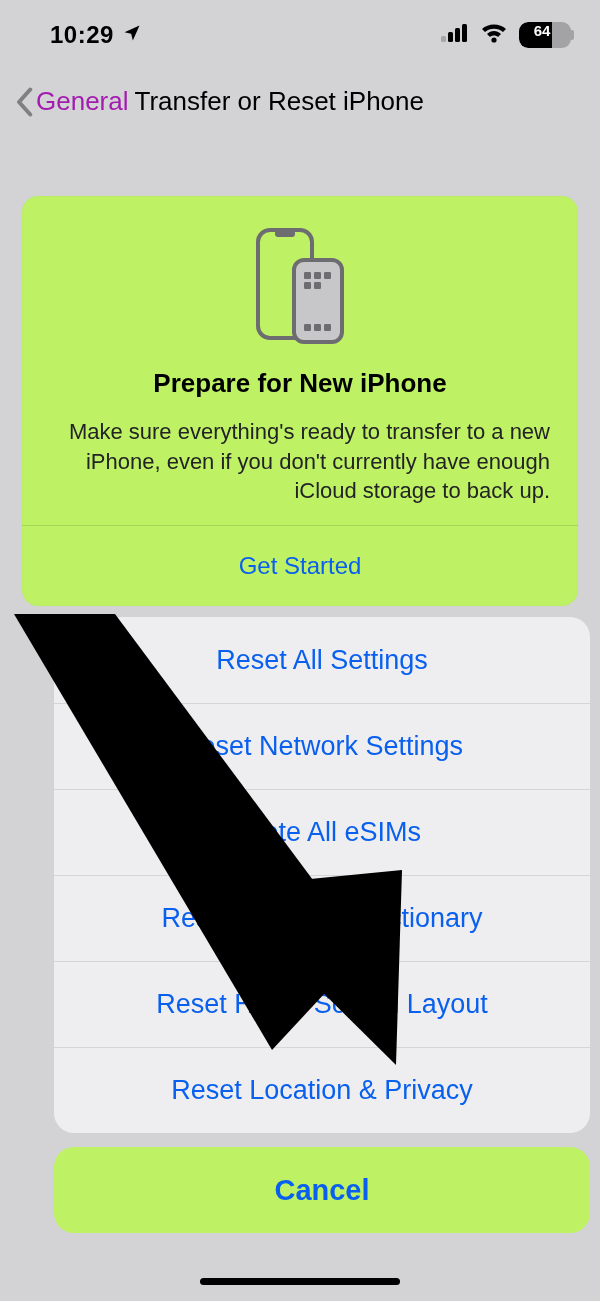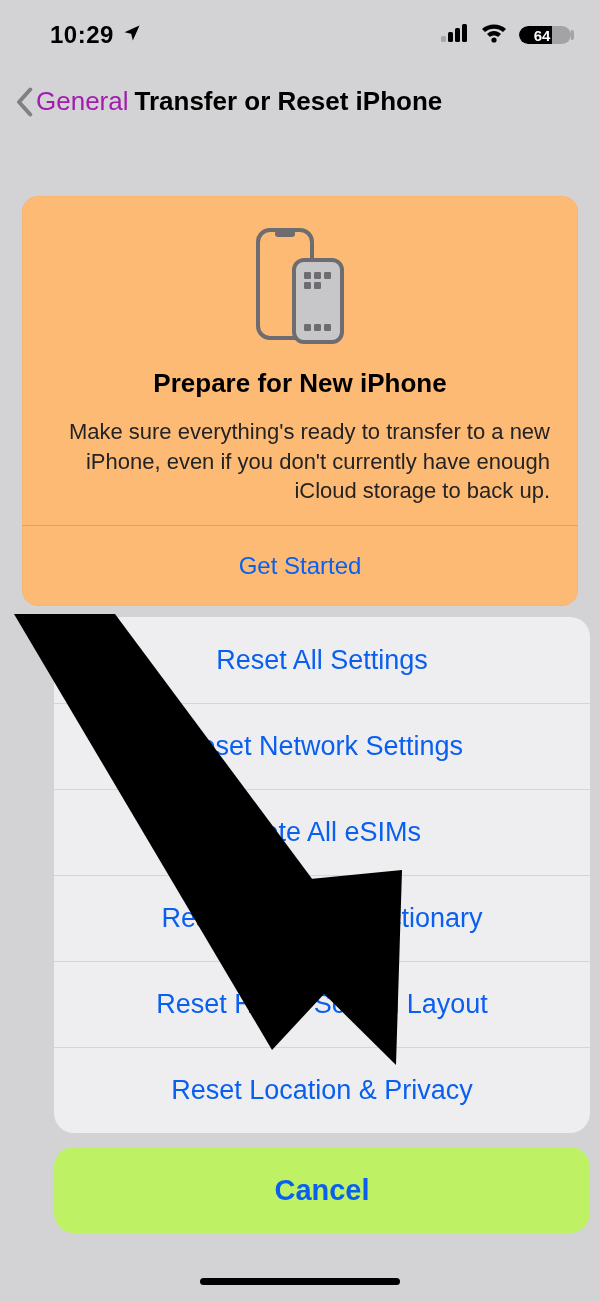--- a/index.html
+++ b/index.html
@@ -34,25 +34,25 @@
     justify-content: space-between;
   }
   .status-right {
     display: flex;
     align-items: center;
     gap: 12px;
   }
   .battery-pill {
     position: relative;
     width: 52px;
-    height: 18px;
+    height: 26px;
     border-radius: 9px;
     background: #a3a3a6;
     display: flex;
-    align-items: center;
+    align-items: flex-start;
     overflow: hidden;
   }
   .battery-fill {
     position: absolute; left: 0; top: 0; bottom: 0;
     width: 64%;
     background: #000;
     border-radius: 9px 0 0 9px;
   }
   .battery-text {
     position: relative;
@@ -81,30 +81,30 @@
   .nav-back {
     display: flex;
     align-items: center;
     gap: 2px;
     color: #a21caf;
     font-size: 26px;
   }
   .nav-back svg { flex-shrink:0; }
   .nav-title {
     font-size: 26px;
-    font-weight: 700;
+    font-weight: 400;
     color: #000;
   }
 
   
   .prepare-card {
     position: absolute;
     top: 196px;
     left: 22px; right: 22px;
-    background: #fdba74;
+    background: #bef264;
     border-radius: 16px;
     padding: 30px 26px 0 26px;
     box-shadow: inset 0 0 0 1px rgba(0,0,0,0.02);
   }
   .prepare-icon {
     display: flex;
     justify-content: center;
     margin-bottom: 22px;
   }
   .prepare-title {

